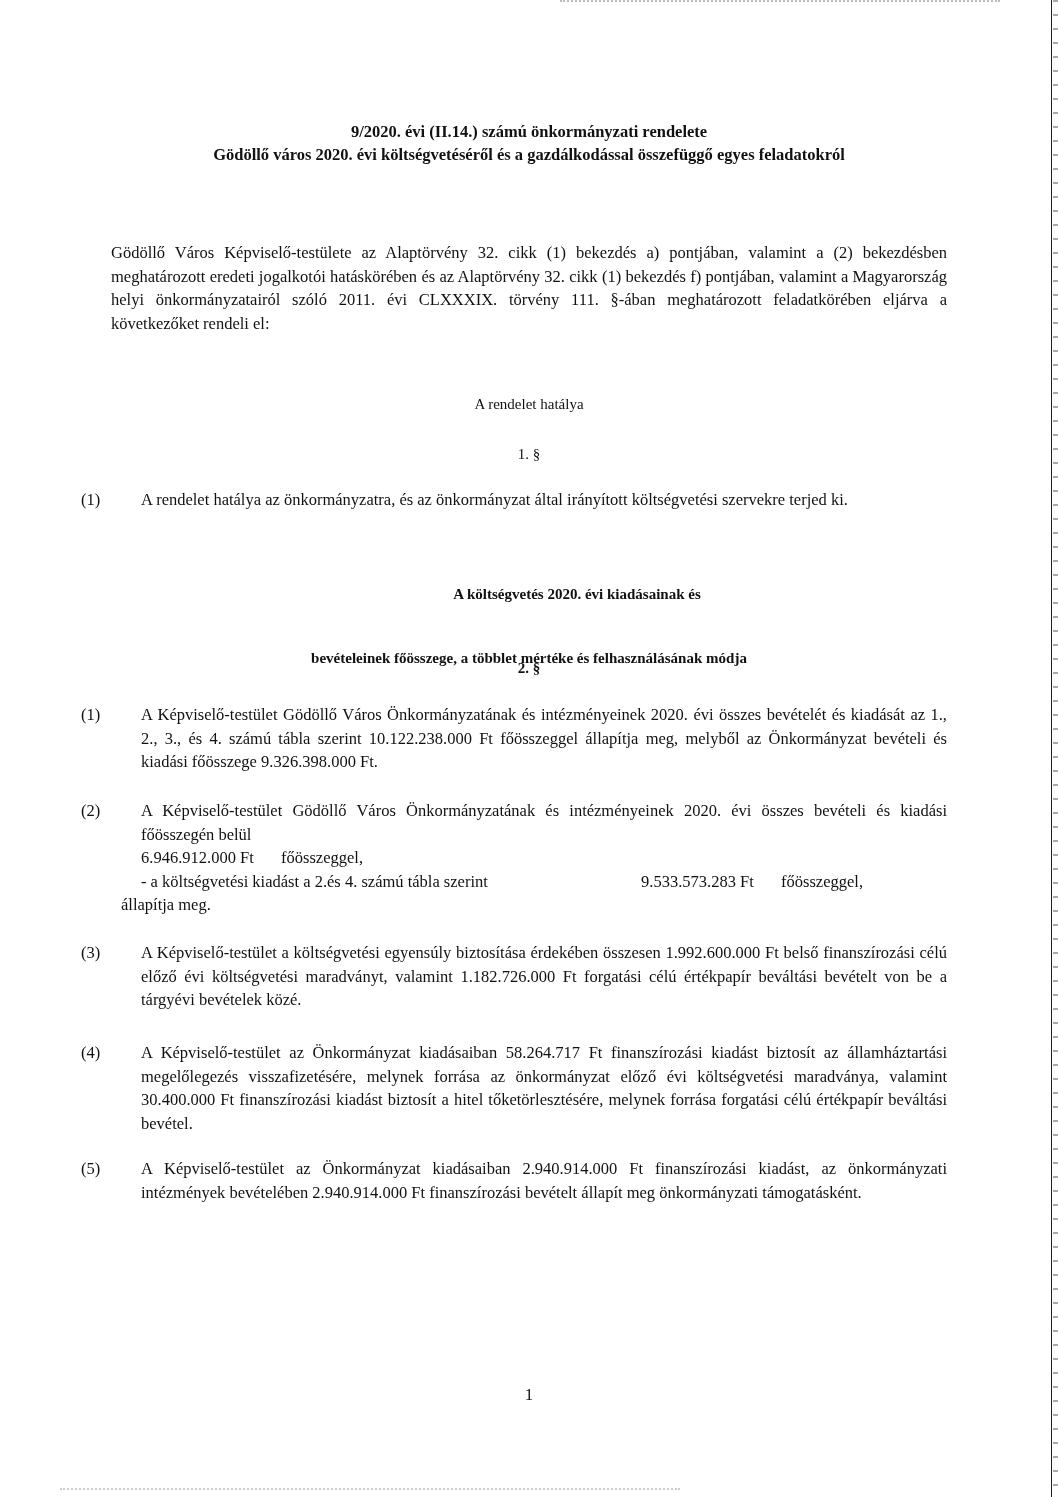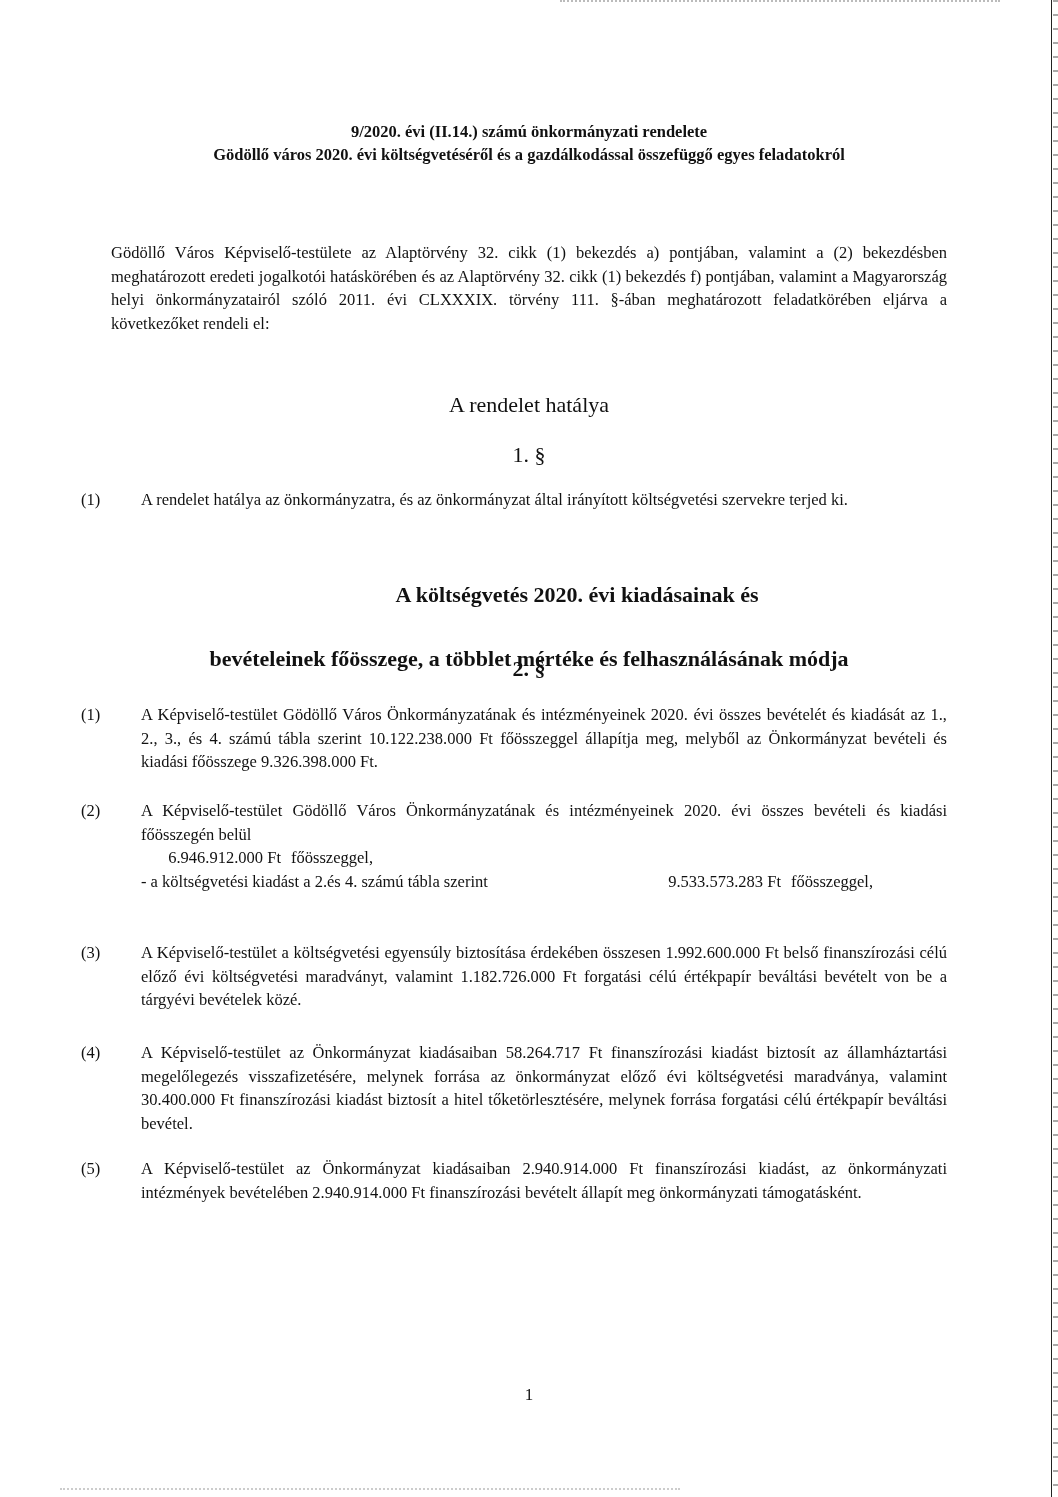--- a/index.html
+++ b/index.html
@@ -20,31 +20,31 @@
 
     .page { position: absolute; left: 0; top: 0; width: 1058px; }
     .title-block { position: absolute; top: 120px; left: 0; width: 1058px; text-align: center;
       font-weight: bold; font-size: 16.5px; line-height: 23px; }
     .title-block div { white-space: nowrap; }
 
     .preamble { position: absolute; top: 241px; left: 111px; width: 836px;
       font-size: 16.5px; line-height: 23.5px; text-align: justify; }
 
     .heading { position: absolute; left: 0; width: 1058px; text-align: center;
-      font-size: 22px; line-height: 23px; }
+      font-size: 15px; line-height: 23px; }
     .heading.bold { font-weight: bold; }
 
     .para { position: absolute; left: 111px; width: 836px; font-size: 16.5px;
       line-height: 23.5px; text-align: justify; }
     .para .num { display: inline-block; width: 30px; }
     .para .body { display: block; padding-left: 30px; text-indent: -30px; }
 
     .list-row { display: flex; padding-left: 30px; }
     .list-row .lbl { width: 500px; }
-    .list-row .amt { width: 140px; text-align: right; padding-right: 10px; }
+    .list-row .amt { width: 140px; text-align: left; }
     .list-row .tail { }
 
     .page-number { position: absolute; top: 1385px; left: 0; width: 1058px;
       text-align: center; font-size: 17px; }
   </style>
 </head>
 <body>
 
 <div class="scan-top"></div>
 <div class="scan-edge"></div>
@@ -79,20 +79,21 @@
     <span class="body"><span class="num">(2)</span><span>A Képviselő-testület Gödöllő Város Önkormányzatának és intézményeinek 2020. évi összes bevételi és kiadási főösszegén belül</span></span>
     <div class="list-row">
       <span class="amt">6.946.912.000 Ft</span>
       <span class="tail">főösszeggel,</span>
     </div>
     <div class="list-row">
       <span class="lbl">- a költségvetési kiadást a 2.és 4. számú tábla szerint</span>
       <span class="amt">9.533.573.283 Ft</span>
       <span class="tail">főösszeggel,</span>
     </div>
+    <div style="padding-left:10px;">állapítja meg.</div>
   </div>
 
   <div class="para" style="top:941px;">
     <span class="body"><span class="num">(3)</span><span>A Képviselő-testület a költségvetési egyensúly biztosítása érdekében összesen 1.992.600.000 Ft belső finanszírozási célú előző évi költségvetési maradványt, valamint 1.182.726.000 Ft forgatási célú értékpapír beváltási bevételt von be a tárgyévi bevételek közé.</span></span>
   </div>
 
   <div class="para" style="top:1041px;">
     <span class="body"><span class="num">(4)</span><span>A Képviselő-testület az Önkormányzat kiadásaiban 58.264.717 Ft finanszírozási kiadást biztosít az államháztartási megelőlegezés visszafizetésére, melynek forrása az önkormányzat előző évi költségvetési maradványa, valamint 30.400.000 Ft finanszírozási kiadást biztosít a hitel tőketörlesztésére, melynek forrása forgatási célú értékpapír beváltási bevétel.</span></span>
   </div>
 

